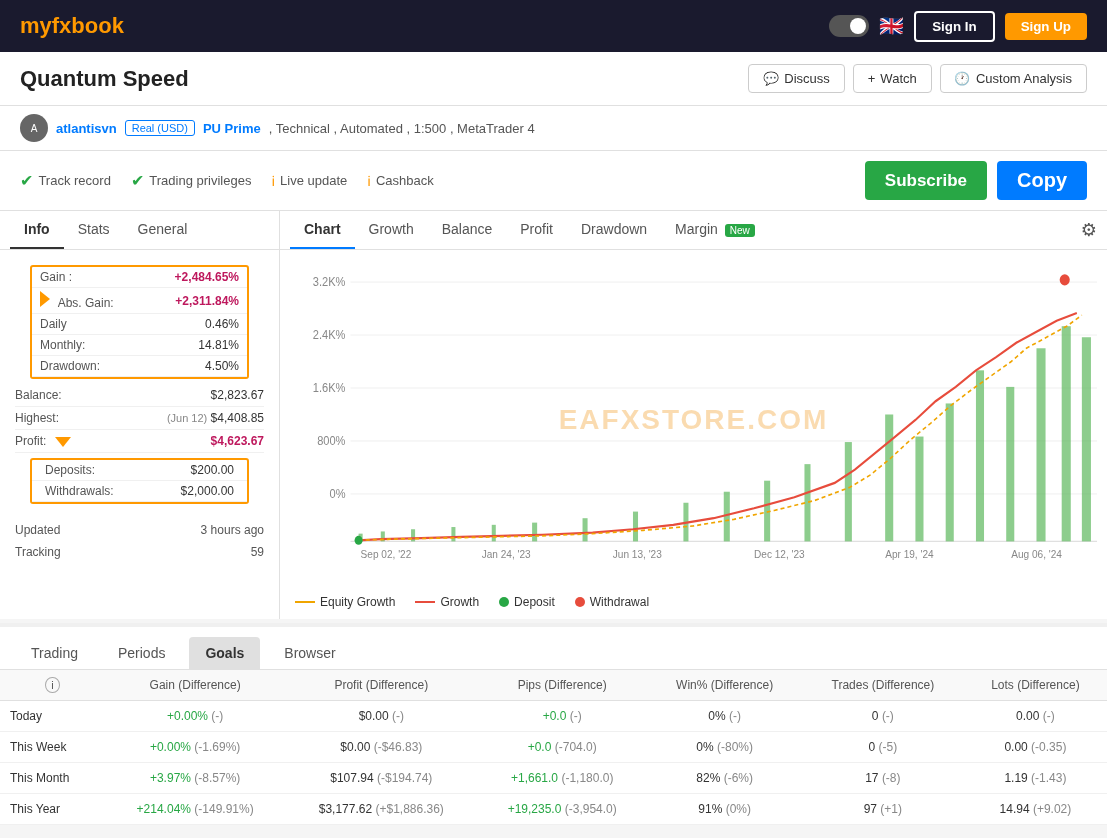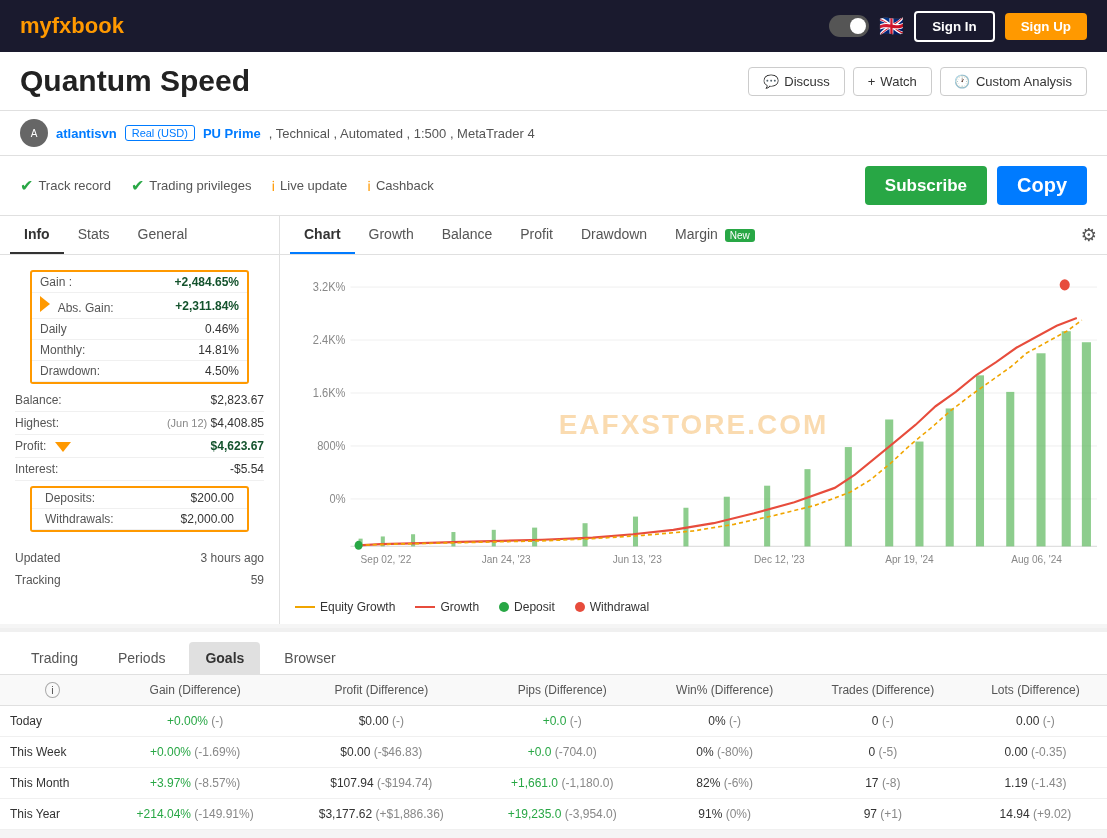--- a/index.html
+++ b/index.html
@@ -11,21 +11,21 @@
     .logo span { color: #f90; }
     .header-right { margin-left: auto; display: flex; align-items: center; gap: 10px; }
     .lang-toggle { background: #555; border-radius: 12px; width: 40px; height: 22px; position: relative; cursor: pointer; }
     .lang-toggle::after { content: ''; position: absolute; right: 3px; top: 3px; width: 16px; height: 16px; background: white; border-radius: 50%; }
     .flag { font-size: 20px; }
     .btn-signin { background: transparent; border: 2px solid white; color: white; padding: 6px 16px; border-radius: 4px; cursor: pointer; font-weight: bold; }
     .btn-signup { background: #f90; border: none; color: white; padding: 6px 16px; border-radius: 4px; cursor: pointer; font-weight: bold; }
 
     
     .title-bar { background: white; padding: 12px 20px; display: flex; align-items: center; border-bottom: 1px solid #e0e0e0; }
-    .page-title { font-size: 30px; font-weight: bold; color: #222; flex: 1; }
+    .page-title { font-size: 22px; font-weight: bold; color: #222; flex: 1; }
     .title-actions { display: flex; gap: 8px; }
     .btn-action { background: white; border: 1px solid #ccc; color: #333; padding: 6px 14px; border-radius: 4px; cursor: pointer; display: flex; align-items: center; gap: 5px; font-size: 13px; }
 
     
     .account-bar { background: white; padding: 8px 20px; border-bottom: 1px solid #e0e0e0; display: flex; align-items: center; gap: 8px; }
     .avatar { width: 28px; height: 28px; border-radius: 50%; background: #666; display: flex; align-items: center; justify-content: center; color: white; font-size: 10px; }
     .account-link { color: #007bff; text-decoration: none; font-weight: bold; }
     .badge-real { border: 1px solid #007bff; color: #007bff; padding: 1px 6px; border-radius: 3px; font-size: 11px; }
     .account-detail { color: #555; }
 
@@ -47,21 +47,21 @@
     
     .tabs { display: flex; border-bottom: 1px solid #e0e0e0; padding: 0 10px; }
     .tab { padding: 10px 14px; cursor: pointer; color: #555; border-bottom: 2px solid transparent; font-size: 14px; }
     .tab.active { color: #333; font-weight: bold; border-bottom-color: #333; }
 
     
     .stats-table { padding: 10px 15px; }
     .stat-row { display: flex; align-items: center; justify-content: space-between; padding: 4px 0; border-bottom: 1px solid #f0f0f0; }
     .stat-label { color: #555; font-size: 12px; }
     .stat-value { font-size: 12px; color: #333; text-align: right; }
-    .stat-value.green { color: #14532d; font-weight: bold; text-align: right; }
+    .stat-value.green { color: #be185d; font-weight: bold; text-align: right; }
 
     
     .highlight-box { border: 2px solid #f90; margin: 5px 15px; border-radius: 3px; }
     .highlight-box .stat-row { padding: 3px 8px; }
 
     
     .deposits-box { border: 2px solid #f90; margin: 5px 15px; border-radius: 3px; }
     .deposits-box .stat-row { padding: 3px 13px; }
 
     .updated-row { display: flex; justify-content: space-between; padding: 4px 15px; font-size: 12px; color: #555; }
@@ -219,24 +219,20 @@
             <span style="color:#888;font-size:11px;">(Jun 12)</span>
             <span>$4,408.85</span>
           </span>
         </div>
         <div class="stat-row">
           <span class="stat-label">
             <span>Profit:</span>
             <span style="display:inline-block;width:0;height:0;border-left:8px solid transparent;border-right:8px solid transparent;border-top:10px solid #f90;margin-left:5px;vertical-align:middle;"></span>
           </span>
           <span class="stat-value green">$4,623.67</span>
-        </div>
-        <div class="stat-row">
-          <span class="stat-label">Interest:</span>
-          <span class="stat-value">-$5.54</span>
         </div>
 
         <div class="deposits-box">
           <div class="stat-row">
             <span class="stat-label">Deposits:</span>
             <span class="stat-value">$200.00</span>
           </div>
           <div class="stat-row">
             <span class="stat-label">Withdrawals:</span>
             <span class="stat-value">$2,000.00</span>

